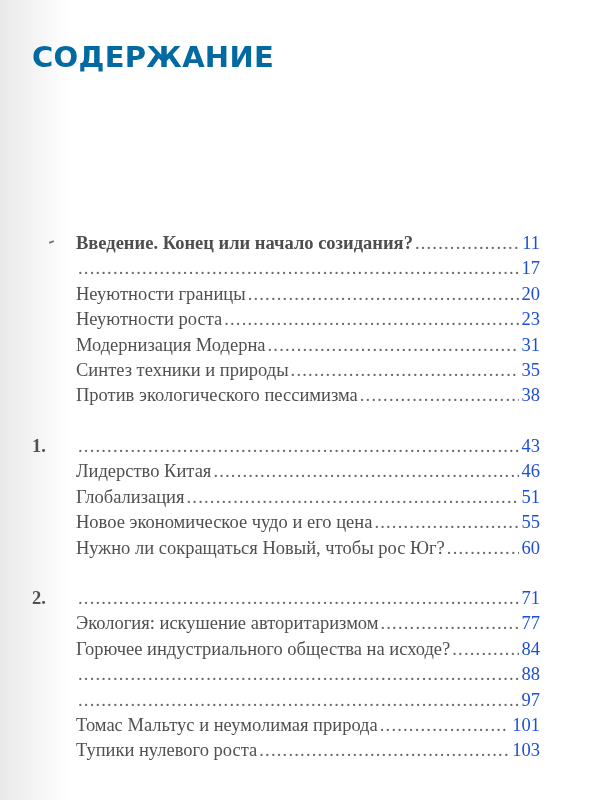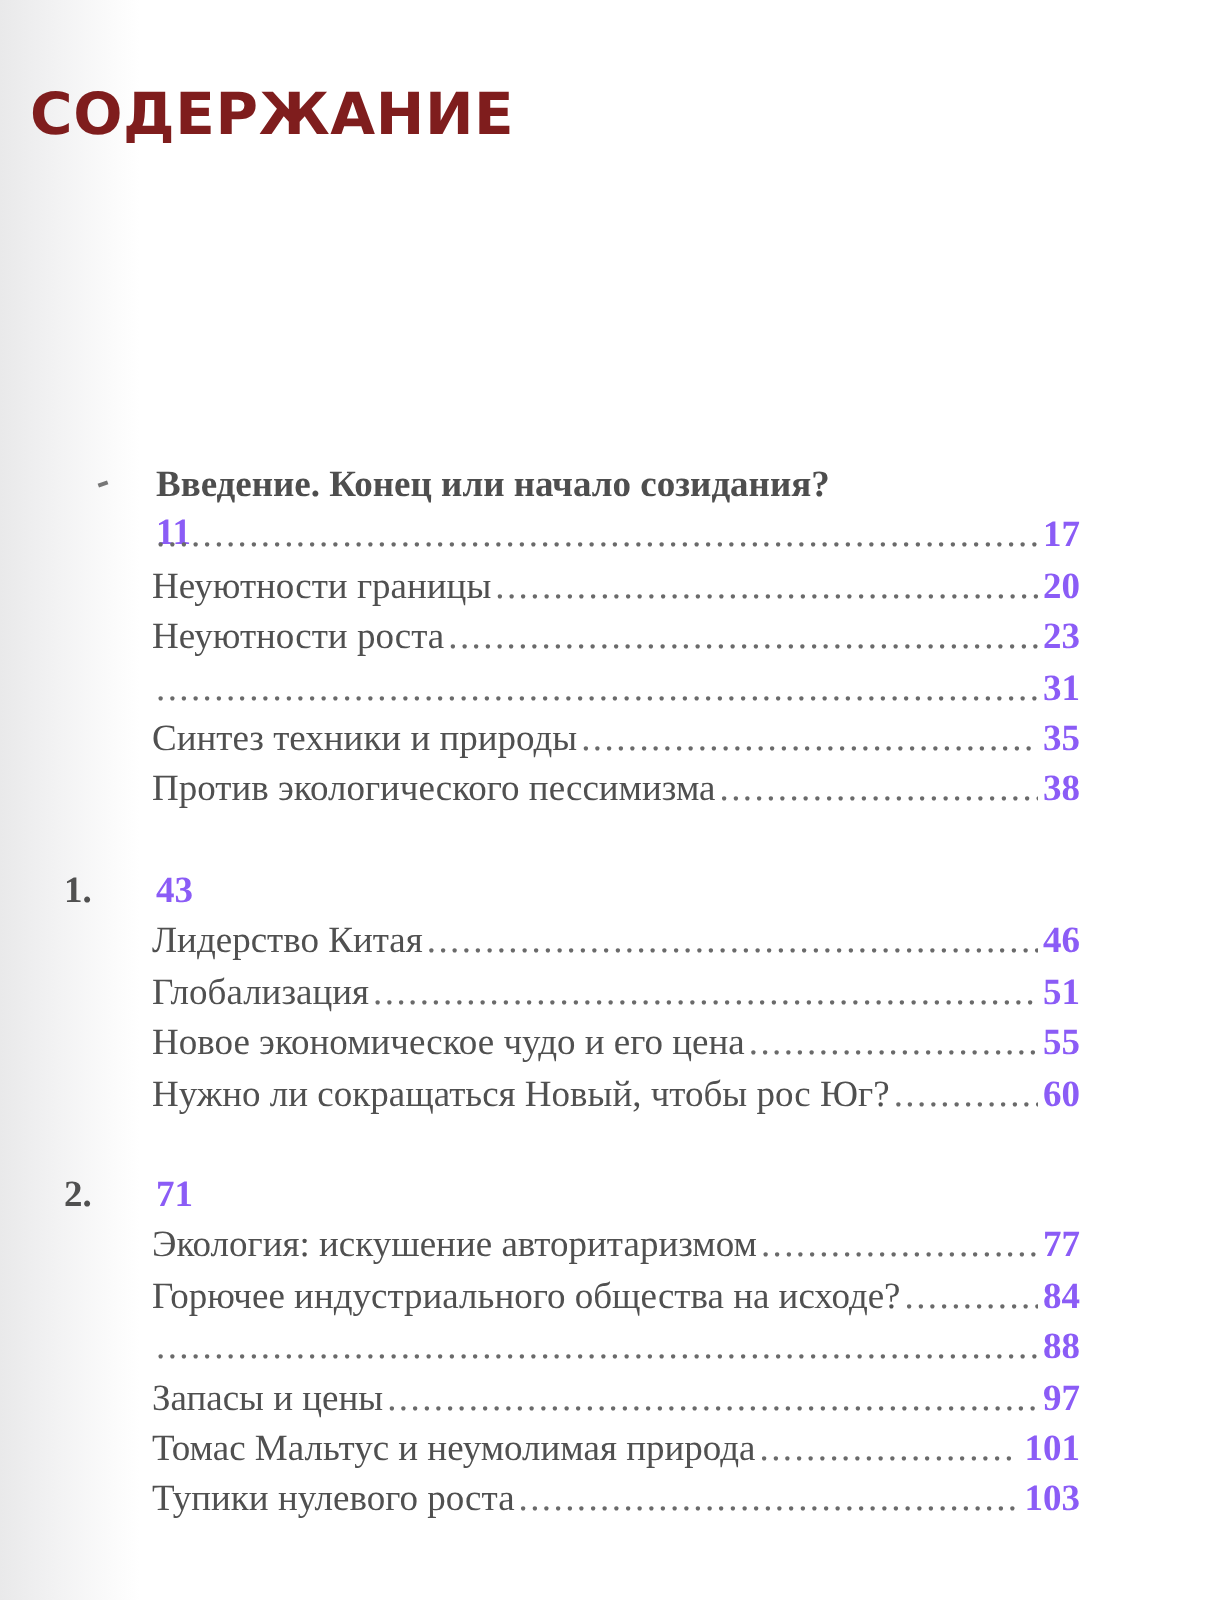--- a/index.html
+++ b/index.html
@@ -17,28 +17,28 @@
     }
     .page-shadow {
       position: absolute;
       left: 0; top: 0; bottom: 0;
       width: 70px;
       background: linear-gradient(to right, #e9e9ea 0%, #f2f2f3 40%, #fbfbfb 80%, #ffffff 100%);
       z-index: 0;
     }
     .title {
       position: absolute;
-      left: 15px;
+      left: 32px;
       top: 40px;
       margin: 0;
       font-family: "DejaVu Sans", "Liberation Sans", sans-serif;
       font-weight: 600;
       font-size: 29px;
       letter-spacing: 0.3px;
-      color: #7f1d1d;
+      color: #0369a1;
       z-index: 2;
       text-align: center;
     }
     .toc {
       position: absolute;
       left: 0;
       top: 0;
       width: 613px;
       z-index: 2;
     }
@@ -49,43 +49,42 @@
       height: 24px;
       display: flex;
       align-items: baseline;
       font-size: 18.5px;
       line-height: 24px;
       color: #505050;
     }
     .row.bold {
       font-weight: bold;
       color: #4e4e4e;
-      flex-direction: column;
     }
     .row .label {
       white-space: nowrap;
       flex: 0 0 auto;
     }
     .row .dots {
       flex: 1 1 auto;
       overflow: hidden;
       white-space: nowrap;
       font-weight: normal;
       margin: 0 3px 0 2px;
       letter-spacing: 1.2px;
       color: #6a6a6a;
     }
     .row .dots::before {
       content: "........................................................................................................................................................";
     }
     .row .page {
       flex: 0 0 auto;
-      font-weight: bold;
+      font-weight: normal;
       text-align: center;
-      color: #8b5cf6;
+      color: #1d4ed8;
     }
     .chapter-num {
       position: absolute;
       left: 32px;
       font-weight: bold;
       font-size: 18.5px;
       line-height: 24px;
       color: #505050;
     }
     .tick {
@@ -122,20 +121,21 @@
     <span class="label">Неуютности границы</span>
     <span class="dots"></span>
     <span class="page">20</span>
   </div>
   <div class="row" style="top:307px">
     <span class="label">Неуютности роста</span>
     <span class="dots"></span>
     <span class="page">23</span>
   </div>
   <div class="row" style="top:333px">
+    <span class="label">Модернизация Модерна</span>
     <span class="dots"></span>
     <span class="page">31</span>
   </div>
   <div class="row" style="top:358px">
     <span class="label">Синтез техники и природы</span>
     <span class="dots"></span>
     <span class="page">35</span>
   </div>
   <div class="row" style="top:383px">
     <span class="label">Против экологического пессимизма</span>
@@ -182,21 +182,20 @@
   <div class="row" style="top:637px">
     <span class="label">Горючее индустриального общества на исходе?</span>
     <span class="dots"></span>
     <span class="page">84</span>
   </div>
   <div class="row" style="top:662px">
     <span class="dots"></span>
     <span class="page">88</span>
   </div>
   <div class="row" style="top:688px">
-    <span class="label">Запасы и цены</span>
     <span class="dots"></span>
     <span class="page">97</span>
   </div>
   <div class="row" style="top:713px">
     <span class="label">Томас Мальтус и неумолимая природа</span>
     <span class="dots"></span>
     <span class="page">101</span>
   </div>
   <div class="row" style="top:738px">
     <span class="label">Тупики нулевого роста</span>

